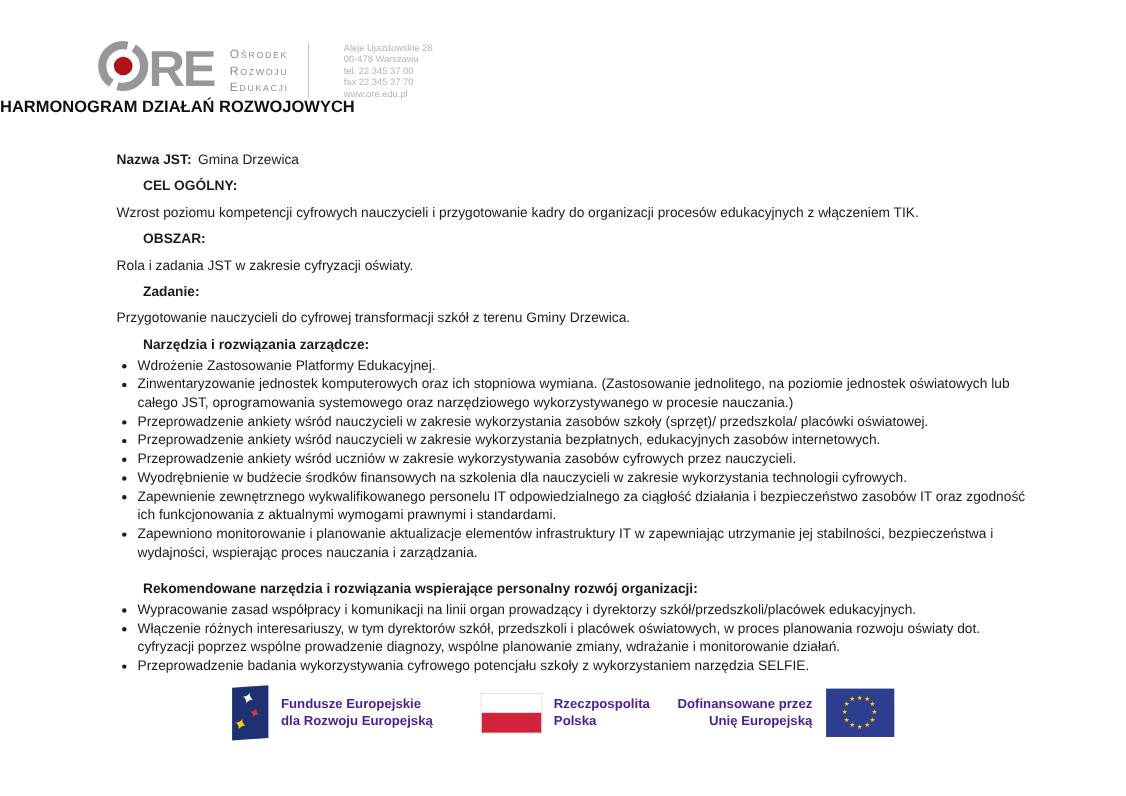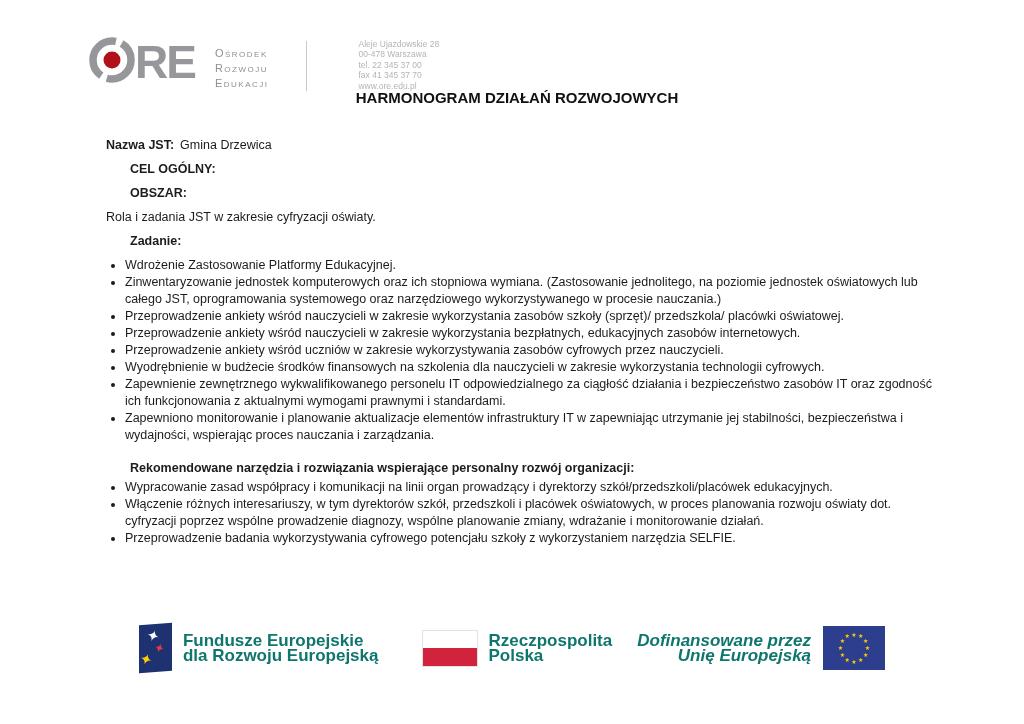--- a/index.html
+++ b/index.html
@@ -12,56 +12,56 @@
     --pl_red:#d2233c;
     --star_yellow:#ffcc00;
   }
   *{box-sizing:border-box;margin:0;padding:0;}
   html,body{background:#e9e9e9;}
   .page{
     width:1024px;height:724px;background:#ffffff;position:relative;overflow:hidden;
     font-family:"Liberation Sans", sans-serif;color:var(--text);
   }
   
-  .letterhead{position:absolute;left:87px;top:33px;display:flex;align-items:flex-end;gap:20px;}
+  .letterhead{position:absolute;left:87px;top:33px;display:flex;align-items:center;}
   .ore-logo{display:flex;align-items:center;height:58px;}
   .ore-letters{font-size:46px;font-weight:bold;color:var(--logo_gray);letter-spacing:-2px;line-height:1;margin-left:-2px;font-family:"Liberation Sans",sans-serif;}
-  .org-name{margin-top:6px;color:#8f8f94;font-variant:small-caps;font-size:11px;line-height:15px;letter-spacing:1.5px;}
+  .org-name{margin-left:14px;margin-top:6px;color:#8f8f94;font-variant:small-caps;font-size:11px;line-height:15px;letter-spacing:1.5px;}
   .head-divider{width:1px;height:50px;background:#c9c9cd;margin:4px 0 0 18px;}
   .address{margin-left:31px;margin-top:4px;color:var(--addr_gray);font-size:8.5px;line-height:10.5px;}
   
   .title{
-    position:absolute;left:10px;right:0;top:89px;text-align:center;
+    position:absolute;left:0;right:0;top:89px;text-align:left;
     font-size:15px;font-weight:bold;color:#111;
   }
   
   .doc{position:absolute;left:87px;right:87px;top:137px;font-size:12.5px;line-height:16px;}
   .doc p{margin:0 0 8px 0;padding-left:19px;}
   .doc .label{font-weight:bold;margin-left:24px;}
   .doc .label.tight{margin-bottom:3px;}
   .doc .rek{margin-top:16px;}
   .inline-label{font-weight:bold;margin-right:6px;}
   .doc ul{margin:0 0 8px 0;padding-left:38px;}
   .doc li{line-height:17px;}
   
   .funding{position:absolute;left:0;right:0;top:624px;display:flex;justify-content:center;align-items:center;}
   .funding .grp{display:flex;align-items:center;}
-  .flag-label{font-size:17px;font-weight:bold;line-height:15px;color:#0f766e;}
+  .flag-label{font-size:12px;font-weight:bold;line-height:15px;color:#4c1d95;}
   .fe-flag{
     position:relative;width:33px;height:48px;background:var(--fe_navy);
     transform:skewY(-4deg);margin-right:11px;flex:0 0 auto;
   }
   .fe-star{position:absolute;line-height:1;transform:rotate(20deg);}
   .fe-star.white{color:#ffffff;font-size:15px;left:8px;top:4px;}
   .fe-star.red{color:#e03a3e;font-size:13px;left:15px;top:18px;}
   .fe-star.yellow{color:var(--star_yellow);font-size:15px;left:1px;top:27px;}
   .pl-flag{width:56px;height:37px;margin:0 10px 0 44px;flex:0 0 auto;border:1px solid #e2e2e2;}
   .pl-flag .white{height:50%;background:#ffffff;}
   .pl-flag .red{height:50%;background:var(--pl_red);}
-  .eu-text{text-align:right;margin-left:25px;font-style:italic;}
+  .eu-text{text-align:right;margin-left:25px;}
   .eu-flag{position:relative;width:62px;height:44px;background:var(--eu_blue);margin-left:12px;flex:0 0 auto;}
   .eu-flag .star{position:absolute;color:var(--star_yellow);font-size:6px;line-height:1;transform:translate(-50%,-50%);}
 </style>
 </head>
 <body>
 
 <div class="page">
 
   <header class="letterhead">
     <div class="ore-logo">
@@ -76,37 +76,40 @@
     <div class="org-name">
       <div>Ośrodek</div>
       <div>Rozwoju</div>
       <div>Edukacji</div>
     </div>
     <div class="head-divider"></div>
     <div class="address">
       <div>Aleje Ujazdowskie 28</div>
       <div>00-478 Warszawa</div>
       <div>tel. 22 345 37 00</div>
-      <div>fax 41 345 37 70</div>
+      <div>fax 22 345 37 70</div>
       <div>www.ore.edu.pl</div>
     </div>
   </header>
 
   <h1 class="title">HARMONOGRAM DZIAŁAŃ ROZWOJOWYCH</h1>
 
   <main class="doc">
     <p><span class="inline-label">Nazwa JST:</span><span>Gmina Drzewica</span></p>
 
     <p class="label">CEL OGÓLNY:</p>
+    <p>Wzrost poziomu kompetencji cyfrowych nauczycieli i przygotowanie kadry do organizacji procesów edukacyjnych z włączeniem TIK.</p>
 
     <p class="label">OBSZAR:</p>
     <p>Rola i zadania JST w zakresie cyfryzacji oświaty.</p>
 
     <p class="label">Zadanie:</p>
+    <p>Przygotowanie nauczycieli do cyfrowej transformacji szkół z terenu Gminy Drzewica.</p>
 
+    <p class="label tight">Narzędzia i rozwiązania zarządcze:</p>
     <ul>
         <li>Wdrożenie Zastosowanie Platformy Edukacyjnej.</li>
         <li>Zinwentaryzowanie jednostek komputerowych oraz ich stopniowa wymiana. (Zastosowanie jednolitego, na poziomie jednostek oświatowych lub całego JST, oprogramowania systemowego oraz narzędziowego wykorzystywanego w procesie nauczania.)</li>
         <li>Przeprowadzenie ankiety wśród nauczycieli w zakresie wykorzystania zasobów szkoły (sprzęt)/ przedszkola/ placówki oświatowej.</li>
         <li>Przeprowadzenie ankiety wśród nauczycieli w zakresie wykorzystania bezpłatnych, edukacyjnych zasobów internetowych.</li>
         <li>Przeprowadzenie ankiety wśród uczniów w zakresie wykorzystywania zasobów cyfrowych przez nauczycieli.</li>
         <li>Wyodrębnienie w budżecie środków finansowych na szkolenia dla nauczycieli w zakresie wykorzystania technologii cyfrowych.</li>
         <li>Zapewnienie zewnętrznego wykwalifikowanego personelu IT odpowiedzialnego za ciągłość działania i bezpieczeństwo zasobów IT oraz zgodność ich funkcjonowania z aktualnymi wymogami prawnymi i standardami.</li>
         <li>Zapewniono monitorowanie i planowanie aktualizacje elementów infrastruktury IT w zapewniając utrzymanie jej stabilności, bezpieczeństwa i wydajności, wspierając proces nauczania i zarządzania.</li>
       </ul>

